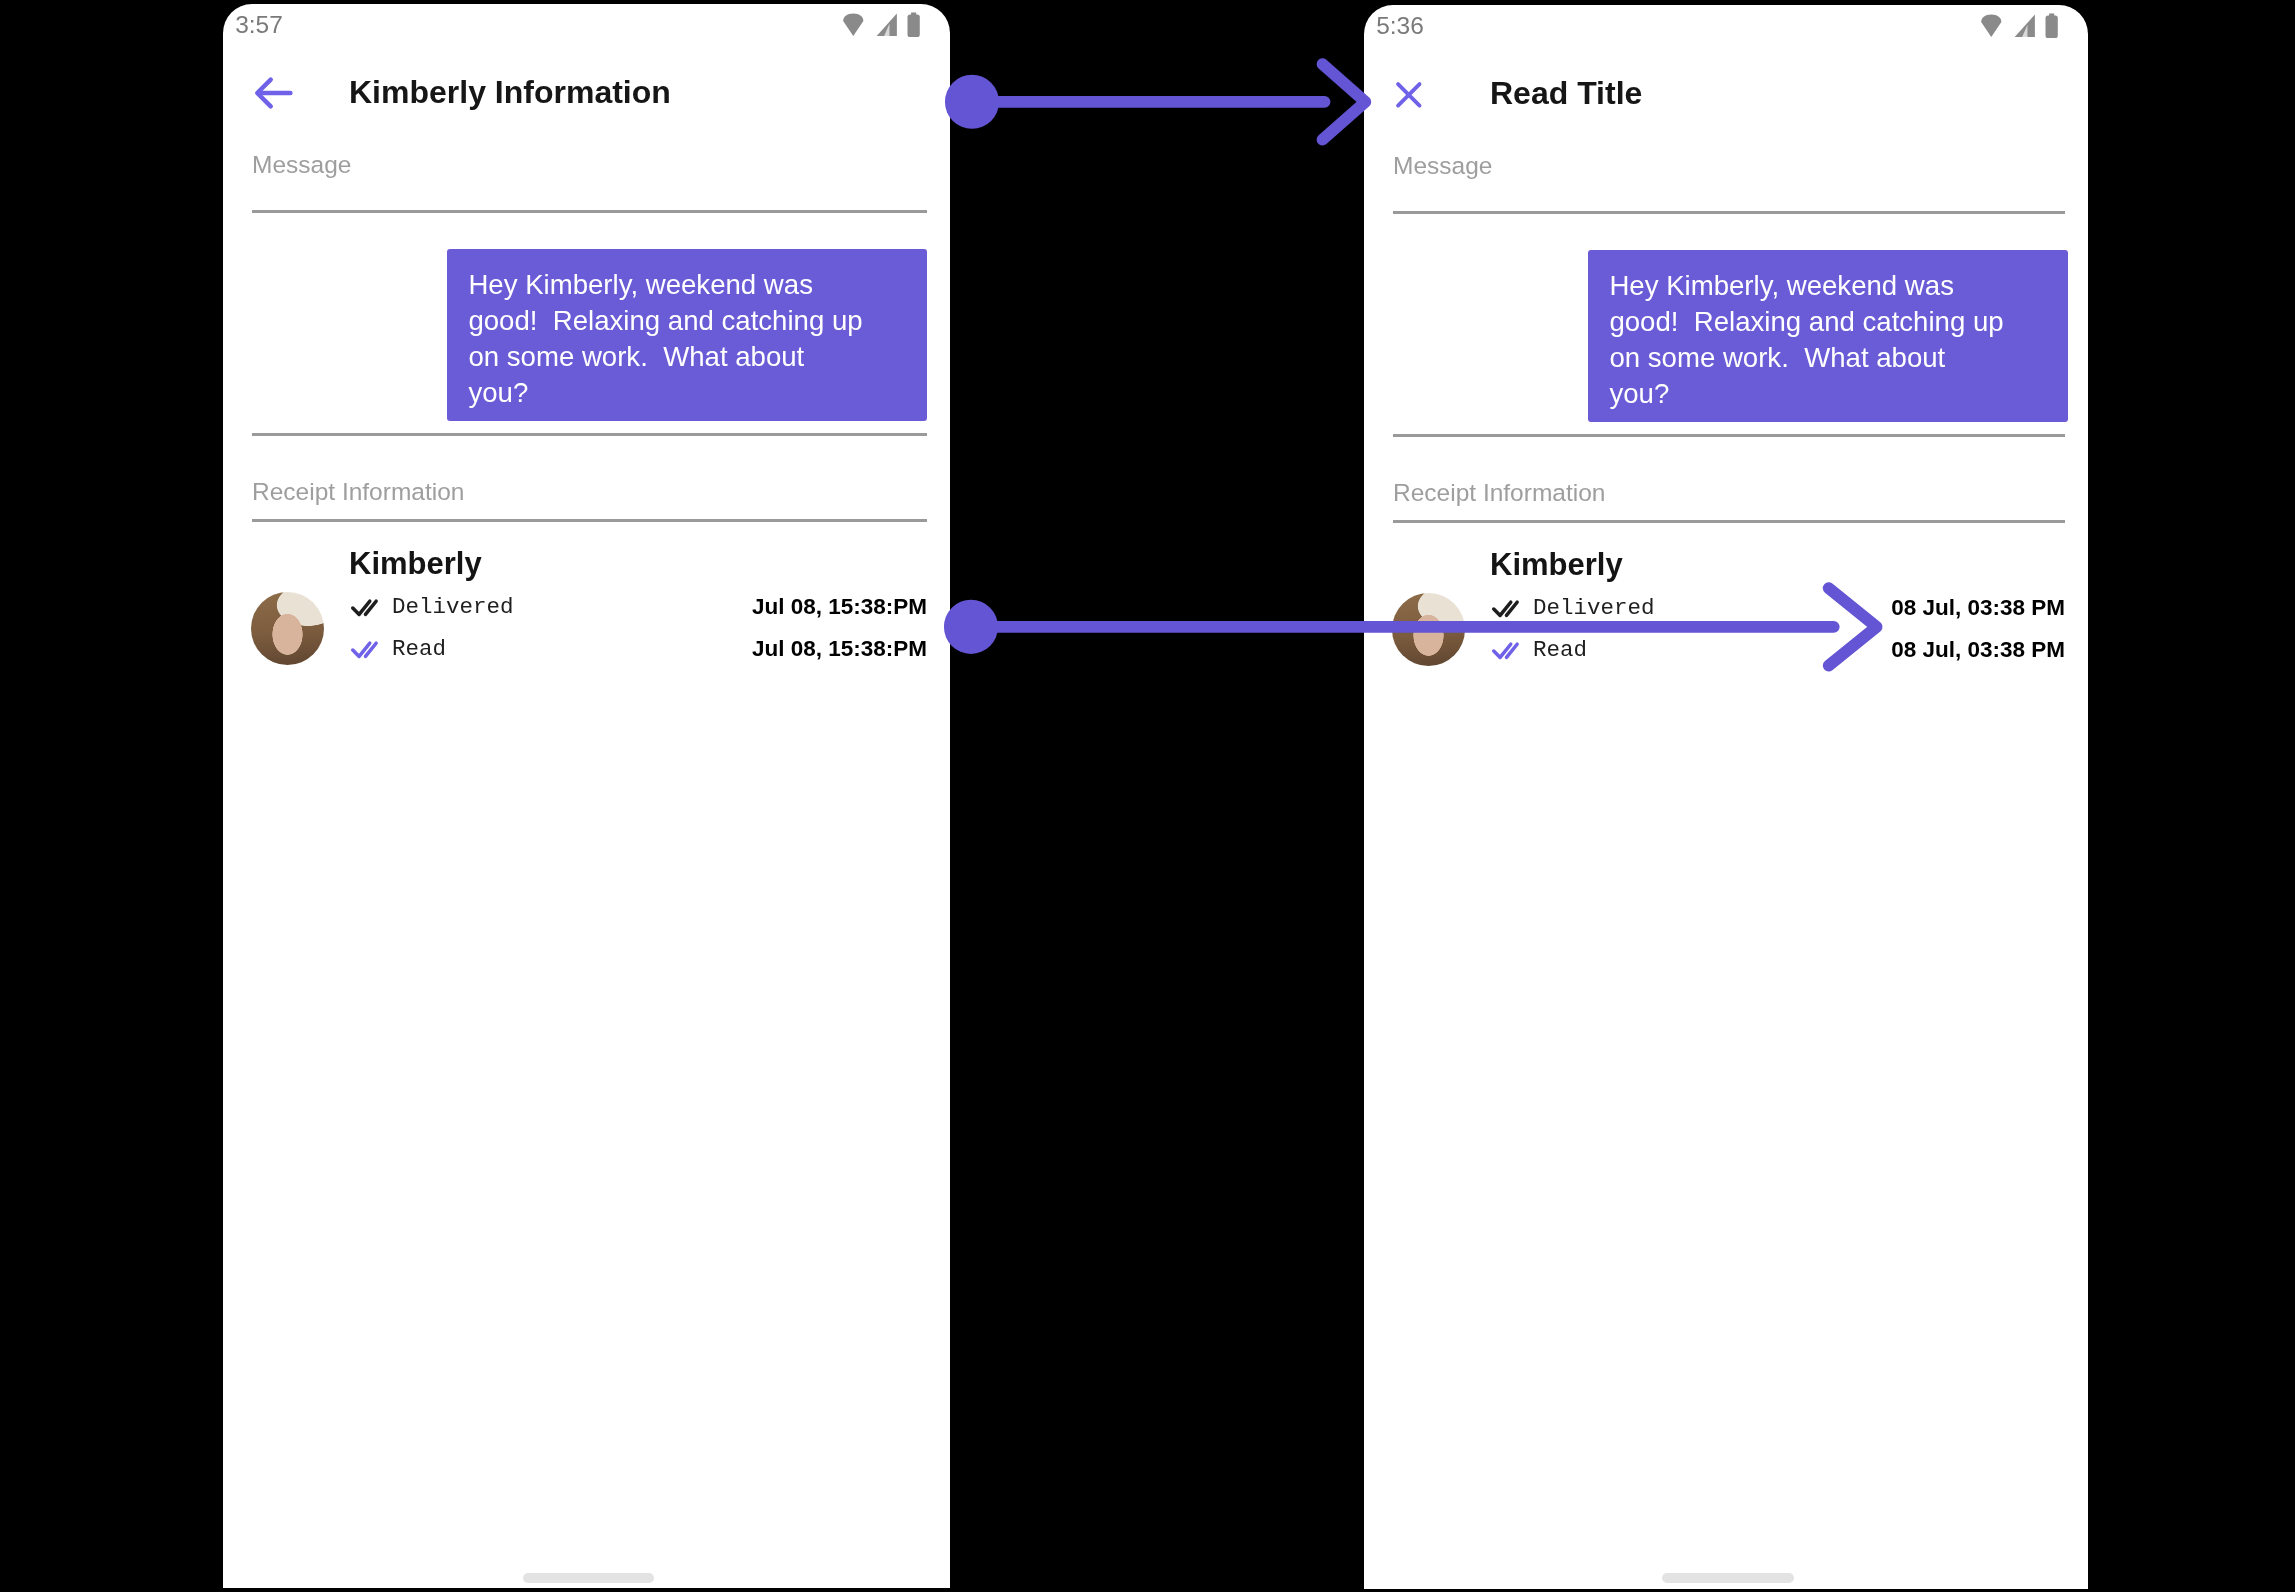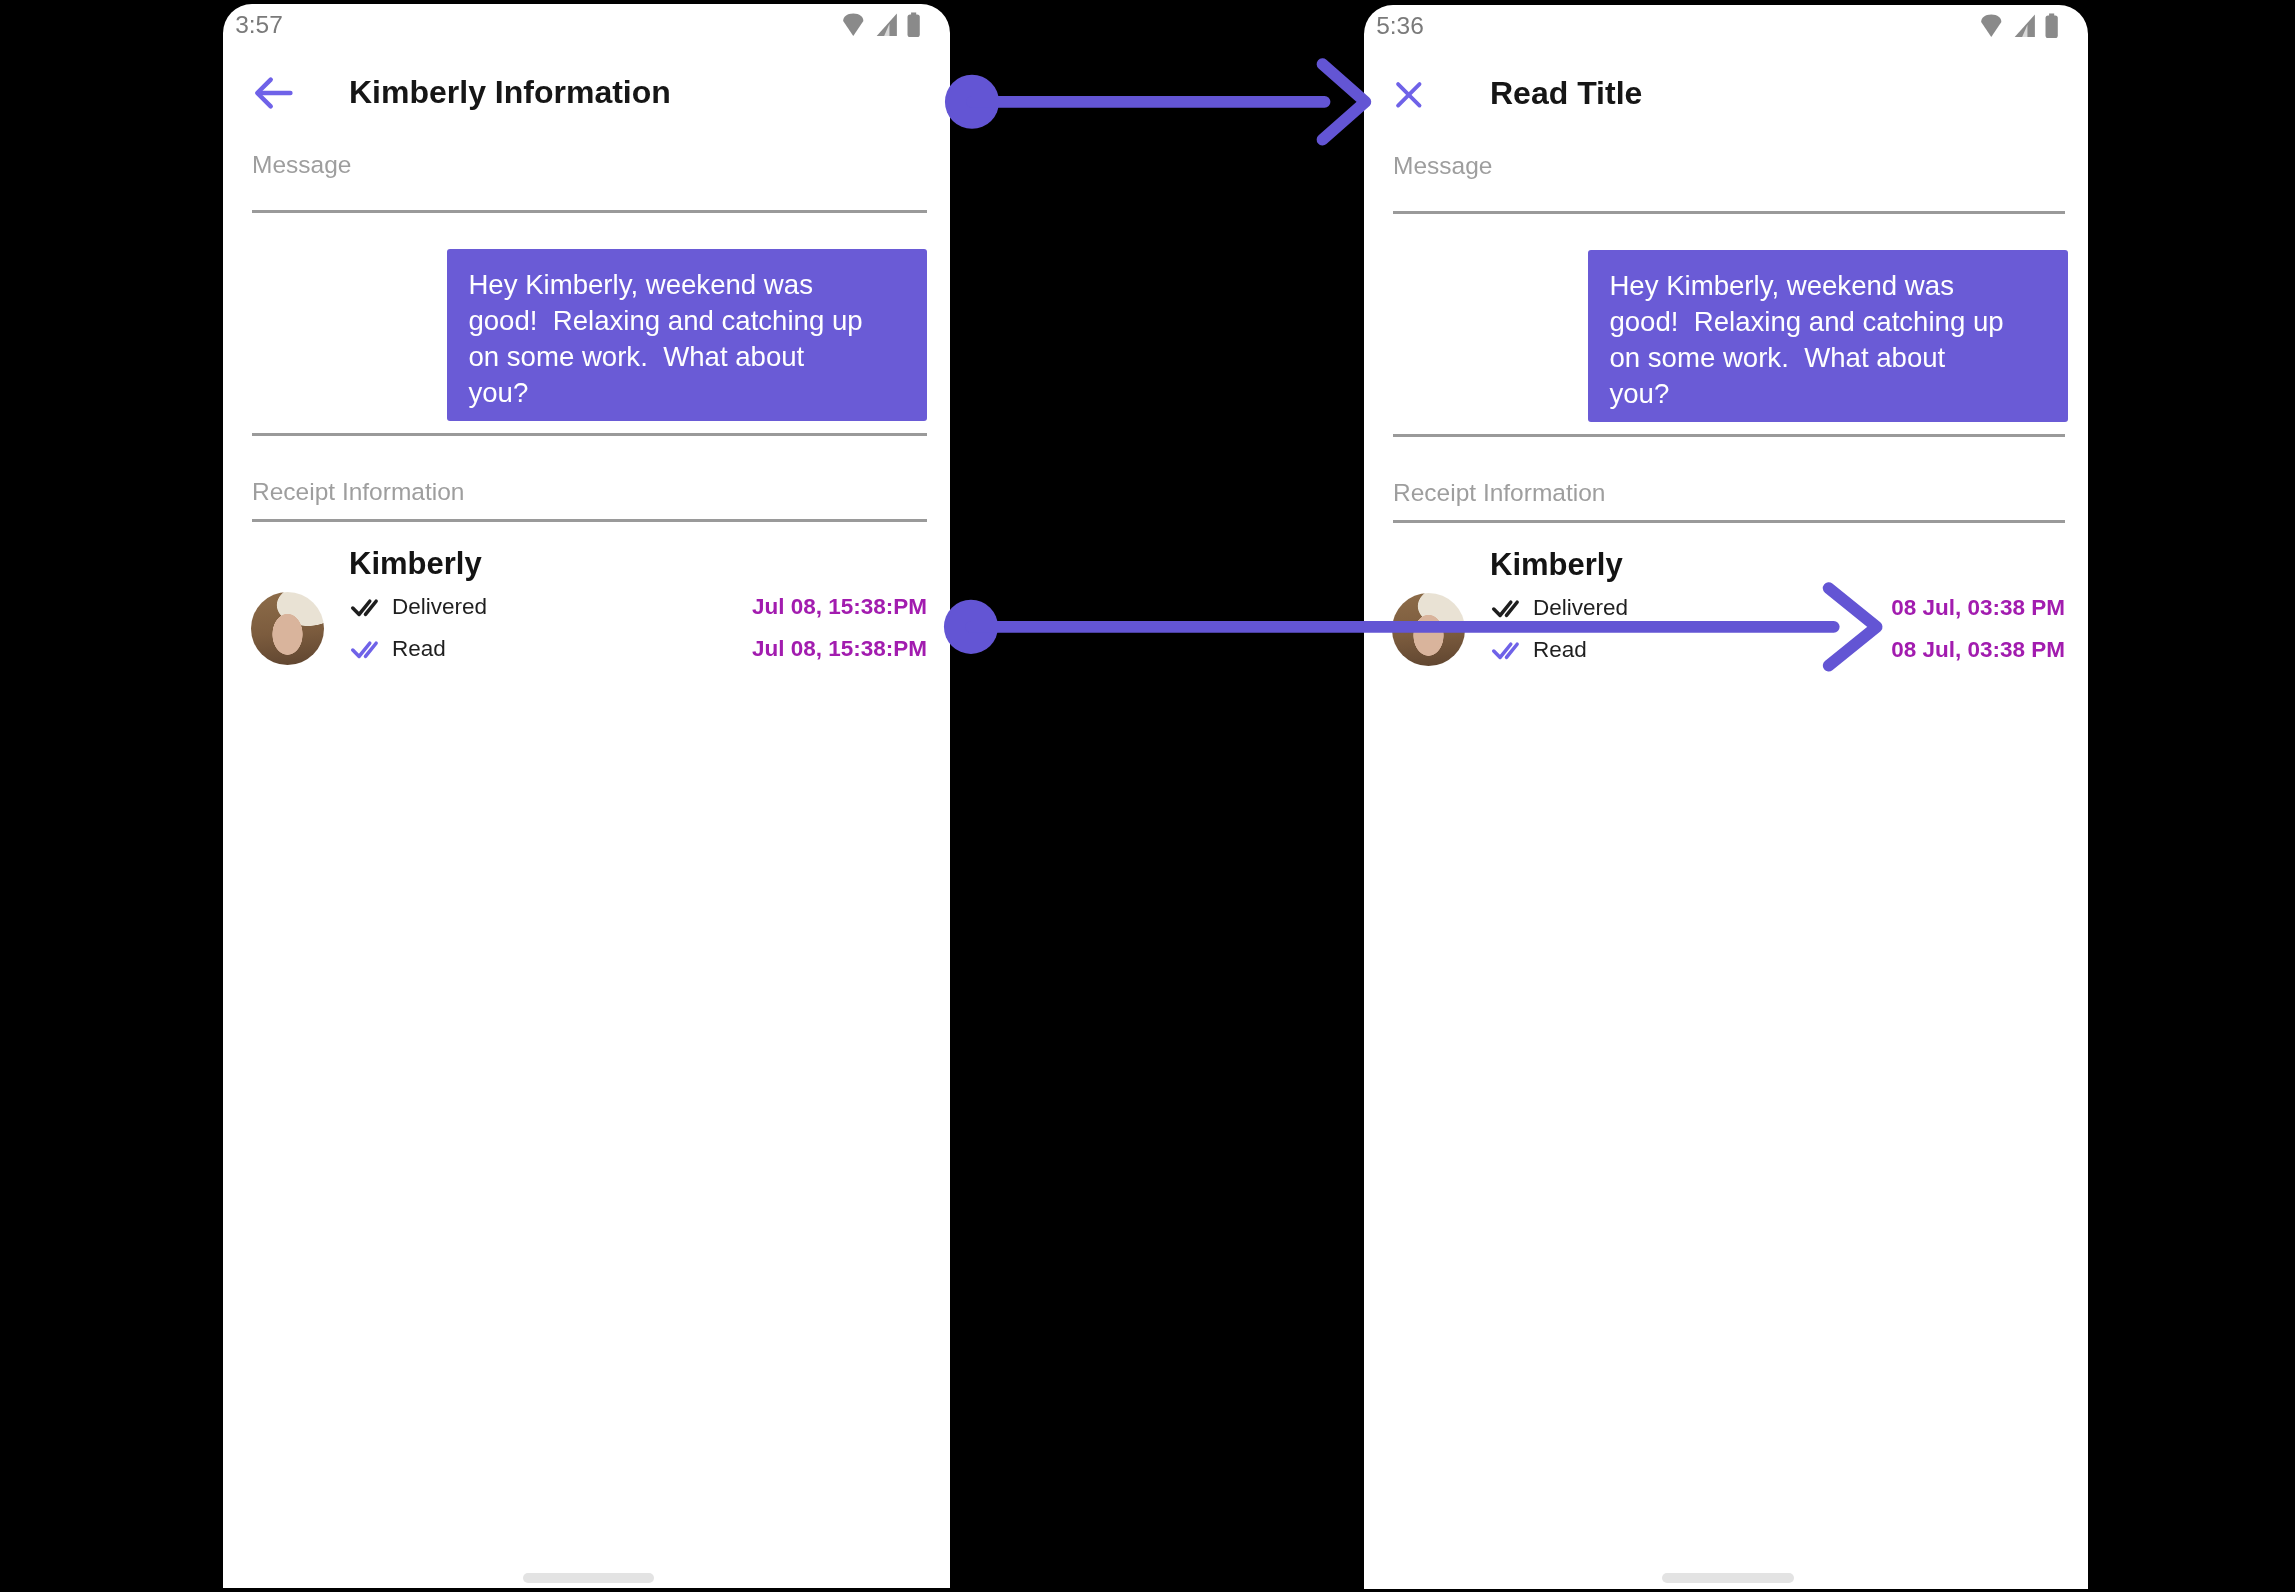--- a/index.html
+++ b/index.html
@@ -30,22 +30,22 @@
   .contact-name{position:absolute;left:126px;top:542px;font-size:31px;font-weight:700;color:#141414;}
   .avatar{position:absolute;left:27.6px;top:588px;width:73px;height:73px;border-radius:50%;
           background:
             radial-gradient(ellipse 34% 46% at 50% 58%, #d9b49c 0 60%, rgba(217,180,156,0) 62%),
             radial-gradient(ellipse 60% 40% at 78% 18%, #e9e2d4 0 70%, rgba(233,226,212,0) 72%),
             linear-gradient(175deg,#8d6c49 0%,#7c5c3e 55%,#5f4530 100%);}
   .receipt-row{position:absolute;left:0;right:0;height:25.5px;}
   .row1{top:590px;}
   .row2{top:632px;}
   .check{position:absolute;left:127px;top:3.1px;}
-  .row-status{position:absolute;left:169px;top:1px;font-size:22.5px;color:#1f1f1f;line-height:24.5px;}
-  .row-time{position:absolute;right:23px;top:1px;font-size:22.5px;font-weight:700;color:#a21caf;line-height:24.5px;}
+  .row-status{position:absolute;left:169px;top:1px;font-size:22.5px;color:#1f1f1f;line-height:24.5px;font-family:Liberation Mono, monospace;}
+  .row-time{position:absolute;right:23px;top:1px;font-size:22.5px;font-weight:700;color:#000000;line-height:24.5px;}
   .home-pill{position:absolute;top:1573px;height:9.7px;border-radius:5.1px;background:#e3e3e3;}
   #pill-left{left:523px;width:131px;}
   #pill-right{left:1662px;width:132px;}
   #arrows{position:absolute;left:0;top:0;z-index:10;pointer-events:none;}
 </style>
 </head>
 <body>
 
 <div class="phone" id="phone-left">
   <div class="status-time">3:57</div>

